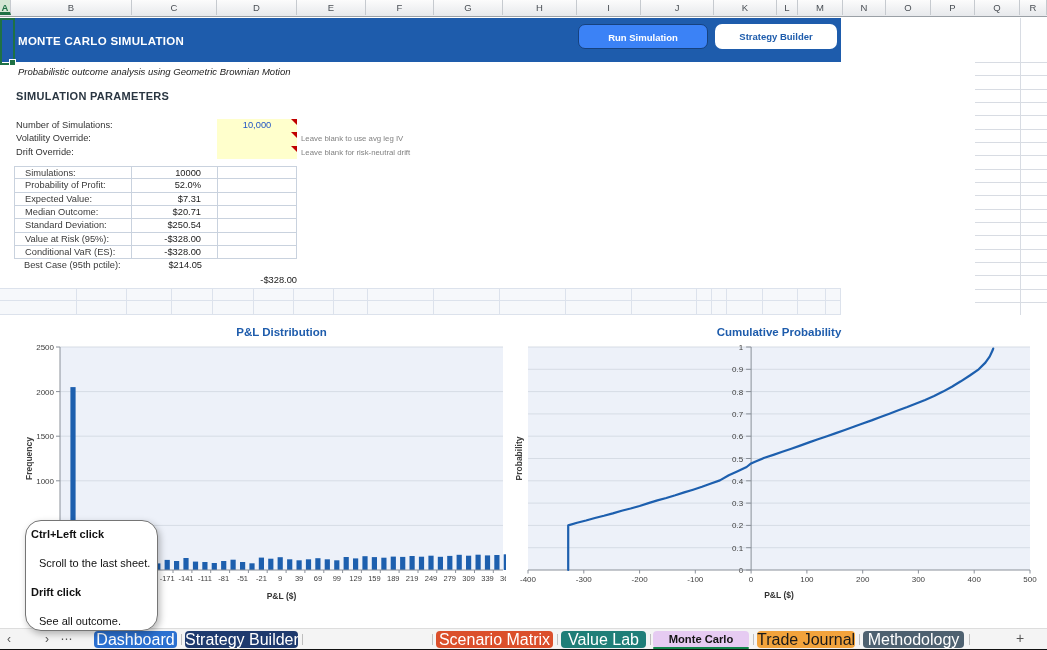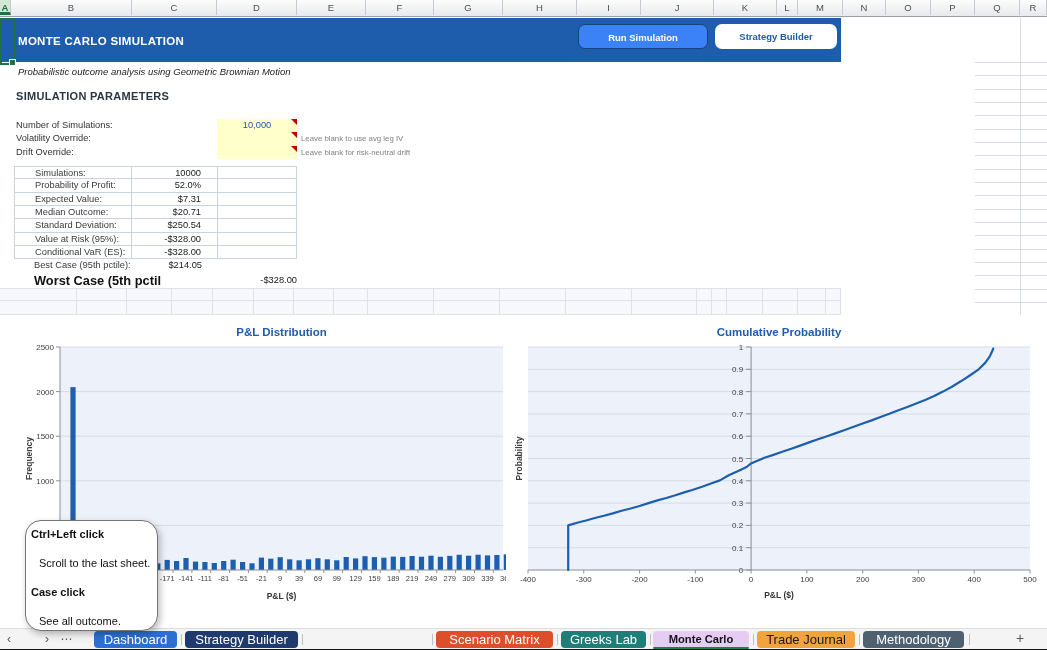--- a/index.html
+++ b/index.html
@@ -35,21 +35,21 @@
              font-size:9.3px;color:#2255C4;z-index:2;}
   .cmt-tri{position:absolute;width:0;height:0;border-top:6px solid #C00000;border-left:6px solid transparent;z-index:3;}
   .inp-note{position:absolute;left:301px;height:13.3px;line-height:13.3px;font-size:7.8px;color:#828282;}
 
   #stats{position:absolute;left:14px;top:166px;z-index:1;}
   .stat-row{position:relative;display:flex;}
   .stat-row.boxed .cell{border-bottom:1px solid #C9D2DE;border-right:1px solid #C9D2DE;}
   .stat-row.boxed.first .cell{border-top:1px solid #C9D2DE;}
   .stat-row.boxed .cell:first-child{border-left:1px solid #C9D2DE;}
   .cell{box-sizing:border-box;height:13.33px;line-height:12.8px;font-size:9.3px;overflow:hidden;white-space:nowrap;}
-  .cell.lab{width:118px;padding-left:20px;color:#3a3a3a;}
+  .cell.lab{width:118px;padding-left:10px;color:#3a3a3a;}
   .cell.val{width:86px;padding-right:16px;text-align:right;color:#1a1a1a;}
   .cell.ext{width:79px;}
   .stat-row.emph .cell{height:15.5px;line-height:15px;}
   .stat-row.emph .cell.lab{font-weight:bold;font-size:12.8px;color:#111;width:185px;}
   .stat-row.emph .cell.val{width:19px;}
   .stat-row.emph .cell.val span{position:absolute;right:0;top:0;width:204px;text-align:right;font-size:9.3px;line-height:15px;}
 
   .grid-cell{position:absolute;box-sizing:border-box;background:#F6F8FB;border-right:1px solid #DCE2EC;
              border-bottom:1px solid #DCE2EC;}
   .rline{position:absolute;background:#D8DCE3;}
@@ -58,21 +58,21 @@
   #tooltip{position:absolute;left:25px;top:520px;width:131px;height:109px;background:#fff;
            border:1px solid #757575;border-radius:16px;box-shadow:2px 3px 7px rgba(0,0,0,.28);z-index:60;}
   .tt-line{position:absolute;left:5px;font-size:11px;color:#111;white-space:nowrap;}
   .tt-line.ind{left:13px;}
 
   
   #tabbar{position:absolute;left:0;top:628px;width:1047px;height:20px;background:#F4F4F4;
           border-top:1px solid #DDDDDD;z-index:40;}
   .navarrow{position:absolute;top:0;height:20px;line-height:20px;font-size:12px;color:#555;text-align:center;width:14px;}
   .sheet-tab{position:absolute;top:1.5px;height:17.5px;line-height:17.5px;border-radius:4px;text-align:center;
-             font-size:13px;font-weight:500;cursor:pointer;overflow:hidden;white-space:nowrap;}
+             font-size:16px;font-weight:500;cursor:pointer;overflow:hidden;white-space:nowrap;}
   .sheet-tab.active{font-weight:bold;font-size:11.2px;}
   .tab-underline{position:absolute;height:2.5px;border-radius:1px;z-index:41;}
   .tab-sep{position:absolute;top:4.5px;width:1px;height:11px;background:#BFBFBF;}
   #tab-add{position:absolute;top:0;height:20px;line-height:19px;width:20px;text-align:center;
            font-size:14px;color:#555;cursor:pointer;}
   #bottomstrip{position:absolute;left:0;top:648px;width:1047px;height:2px;background:#101010;}
 </style>
 </head>
 <body>
 
@@ -180,21 +180,20 @@
       <div class="stat-row boxed">
         <div class="cell lab">Conditional VaR (ES):</div>
         <div class="cell val">-$328.00</div>
         <div class="cell ext"></div>
       </div>
       <div class="stat-row">
         <div class="cell lab">Best Case (95th pctile):</div>
         <div class="cell val">$214.05</div>
       </div>
       <div class="stat-row emph">
-        <div class="cell lab">Worst Case (5th pctil</div>
         <div class="cell val">
           <span>-$328.00</span>
         </div>
       </div>
     </div>
 
   <div id="gridrows">
       <div class="grid-cell" style="left: 0px; top: 288.1px; width: 77px; height: 13.33px; border-top: 1px solid rgb(220, 226, 236);"></div>
       <div class="grid-cell" style="left: 77px; top: 288.1px; width: 50px; height: 13.33px; border-top: 1px solid rgb(220, 226, 236);"></div>
       <div class="grid-cell" style="left: 127px; top: 288.1px; width: 45px; height: 13.33px; border-top: 1px solid rgb(220, 226, 236);"></div>
@@ -415,38 +414,38 @@
         <line x1="236.11111111111111" y1="32" x2="236.11111111111111" y2="255" stroke="#8A9099" stroke-width="1"></line>
         <polyline points="53.2,255.0 53.2,210.4 62.1,207.7 71.0,205.5 79.9,203.0 88.9,200.8 97.8,198.4 106.7,195.7 115.6,193.5 124.6,191.0 133.5,188.1 142.4,185.4 151.3,183.0 160.3,180.3 169.2,177.4 178.1,174.7 187.0,171.8 196.0,168.5 204.9,165.4 213.8,160.2 222.7,156.2 231.6,152.0 236.1,148.4 240.6,146.4 249.5,142.8 258.4,139.9 267.3,136.8 276.3,133.7 285.2,130.6 294.1,127.4 303.0,124.3 312.0,121.2 320.9,118.1 329.8,115.0 338.7,111.8 347.7,108.5 356.6,105.4 365.5,102.0 374.4,98.7 383.4,95.3 392.3,92.0 401.2,88.4 410.1,84.9 419.1,81.1 428.0,76.6 436.9,71.7 445.8,66.3 454.8,60.5 463.7,54.3 470.4,47.6 474.8,41.4 477.6,35.3 478.2,33.6" fill="none" stroke="#1D5FAE" stroke-width="2.2" stroke-linejoin="round" stroke-linecap="round"></polyline>
         <text x="264" y="21" text-anchor="middle" font-size="11.5" font-weight="bold" fill="#1E5CAC">Cumulative Probability</text>
         <text transform="translate(7,143.5) rotate(-90)" text-anchor="middle" font-size="8.5" font-weight="bold" fill="#404040">Probability</text>
         <text x="264" y="283" text-anchor="middle" font-size="8.5" font-weight="bold" fill="#333">P&amp;L ($)</text>
       </svg></div>
 
   <div id="tooltip">
     <div class="tt-line" style="top:7px;font-weight:bold">Ctrl+Left click</div>
     <div class="tt-line ind" style="top:36px">Scroll to the last sheet.</div>
-    <div class="tt-line" style="top:65px;font-weight:bold">Case click</div>
+    <div class="tt-line" style="top:65px;font-weight:bold">Drift click</div>
     <div class="tt-line ind" style="top:94px">See all outcome.</div>
   </div>
 
   <div id="tabbar">
     <div class="navarrow" style="left:2px">‹</div>
     <div class="navarrow" style="left:40px">›</div>
     <div class="navarrow" style="left:60px;letter-spacing:1px">⋯</div>
     <div id="tabs-container">
         <div class="sheet-tab" style="left: 94px; width: 83px; background: rgb(43, 112, 208); color: rgb(255, 255, 255);">Dashboard</div>
         <div class="tab-sep" style="left: 181px;"></div>
         <div class="sheet-tab" style="left: 185px; width: 113px; background: rgb(30, 58, 110); color: rgb(255, 255, 255);">Strategy Builder</div>
         <div class="tab-sep" style="left: 302px;"></div>
         <div class="sheet-tab" style="left: 306px; width: 122px; background: rgb(123, 40, 168); color: rgb(255, 255, 255); margin-top: 32px;">Payoff Analysis</div>
         <div class="tab-sep" style="left: 432px;"></div>
         <div class="sheet-tab" style="left: 436px; width: 117px; background: rgb(219, 79, 43); color: rgb(255, 255, 255);">Scenario Matrix</div>
         <div class="tab-sep" style="left: 557px;"></div>
-        <div class="sheet-tab" style="left: 561px; width: 85px; background: rgb(31, 126, 120); color: rgb(255, 255, 255);">Greeks Lab</div>
+        <div class="sheet-tab" style="left: 561px; width: 85px; background: rgb(31, 126, 120); color: rgb(255, 255, 255);">Value Lab</div>
         <div class="tab-sep" style="left: 649.5px;"></div>
         <div class="sheet-tab active" style="left: 653px; width: 96px; background: rgb(230, 203, 242); color: rgb(20, 20, 20);">Monte Carlo</div>
         <div class="tab-underline" style="left: 653px; top: 17.5px; width: 96px; background: rgb(17, 134, 75);"></div>
         <div class="tab-sep" style="left: 753px;"></div>
         <div class="sheet-tab" style="left: 757px; width: 98px; background: rgb(242, 163, 60); color: rgb(26, 26, 26);">Trade Journal</div>
         <div class="tab-sep" style="left: 859px;"></div>
         <div class="sheet-tab" style="left: 863px; width: 101px; background: rgb(78, 97, 112); color: rgb(255, 255, 255);">Methodology</div>
         <div class="tab-sep" style="left: 969px;"></div>
       </div>
     <div id="tab-add" style="left:1010px">+</div>

